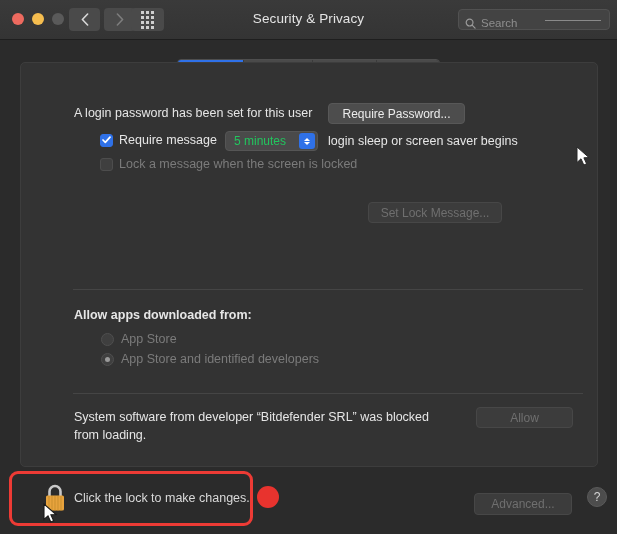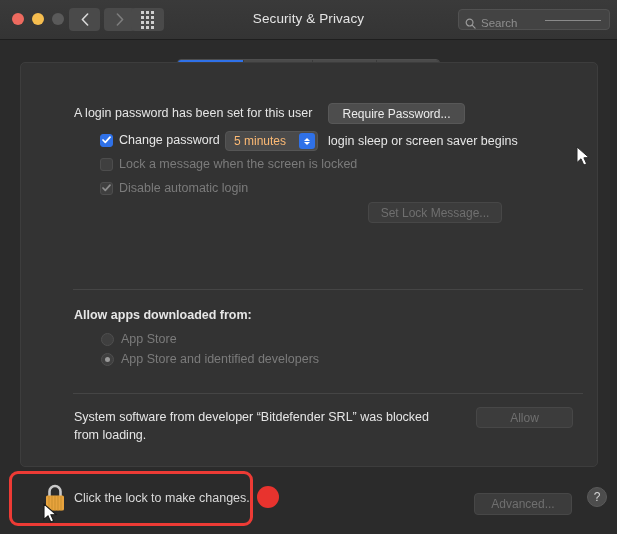--- a/index.html
+++ b/index.html
@@ -236,21 +236,21 @@
     height: 20px;
     width: 93px;
     background: #4a4a4a;
     border: 1px solid #555555;
     border-radius: 4px;
     display: flex;
     align-items: center;
   }
   .popup .val {
     font-size: 12px;
-    color: #fdba74;
+    color: #22c55e;
     padding-left: 8px;
   }
   .popup .stepper {
     position: absolute;
     right: 2px; top: 1px;
     width: 16px; height: 16px;
     background: #2f71e8;
     border-radius: 3px;
     display: flex;
     flex-direction: column;
@@ -405,48 +405,40 @@
     <div class="txt" style="left:53px; top:43px;">A login password has been set for this user</div>
 
     <div class="btn" style="left:307px; top:40px; width:137px;">Require Password...</div>
 
     <div class="cbrow" style="left:79px; top:70px;">
       <span class="cb">
         <svg width="9" height="8" viewBox="0 0 9 8">
           <path d="M1 4L3.3 6.3L8 1.2" stroke="#ffffff" stroke-width="1.7" fill="none" stroke-linecap="round" stroke-linejoin="round"></path>
         </svg>
       </span>
-      <span class="txt" style="position:static;">Change password</span>
+      <span class="txt" style="position:static;">Require message</span>
     </div>
 
     <div class="popup" style="left:204px; top:68px;">
       <span class="val">5 minutes</span>
       <span class="stepper">
         <span class="up"></span>
           <span class="down"></span>
       </span>
     </div>
 
     <div class="txt" style="left:307px; top:71px;">login sleep or screen saver begins</div>
 
     <div class="cbrow" style="left:79px; top:94px;">
       <span class="cb dis"></span>
       <span class="txt dim" style="position:static;">Lock a message when the screen is locked</span>
     </div>
 
     <div class="btn disabled" style="left:347px; top:91px; width:134px;margin-top:48px;">Set Lock Message...</div>
 
-    <div class="cbrow" style="left:79px; top:118px;">
-      <span class="cb dis">
-        <svg width="9" height="8" viewBox="0 0 9 8">
-          <path d="M1 4L3.3 6.3L8 1.2" stroke="#8d8d8d" stroke-width="1.7" fill="none" stroke-linecap="round" stroke-linejoin="round"></path>
-        </svg>
-      </span>
-      <span class="txt dim" style="position:static;">Disable automatic login</span>
-    </div>
 
     <div class="hr" style="top:226px;"></div>
 
     <div class="txt bold" style="left:53px; top:245px;">Allow apps downloaded from:</div>
 
     <div class="radiorow" style="left:80px; top:269px;">
       <span class="radio"></span>
       <span class="txt dim" style="position:static;">App Store</span>
     </div>
 

